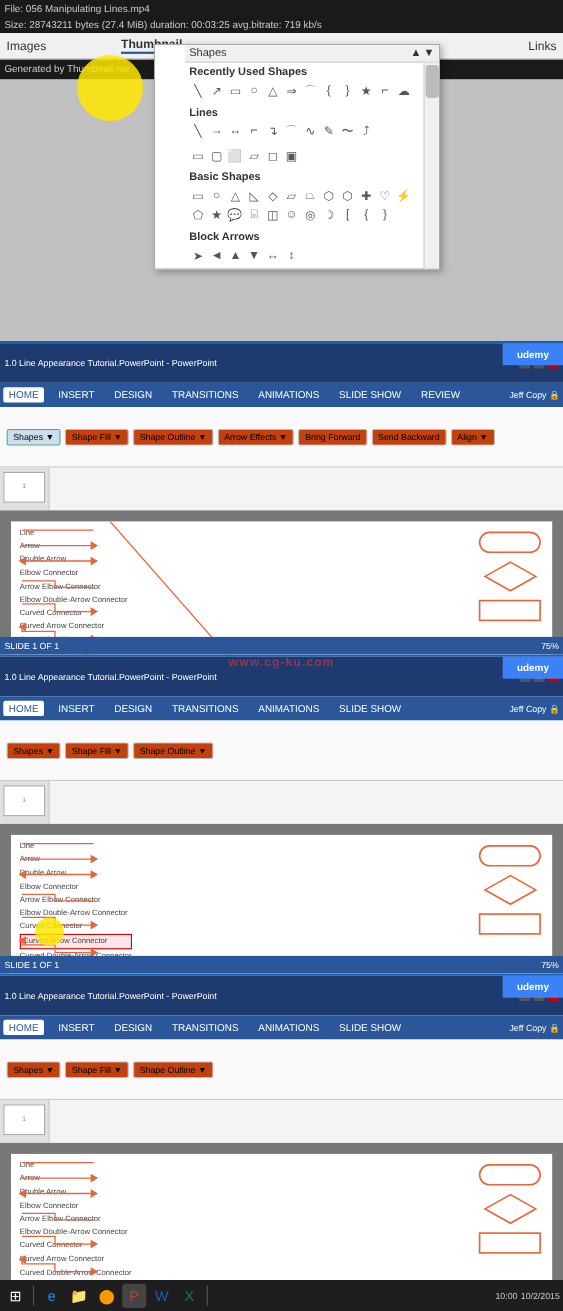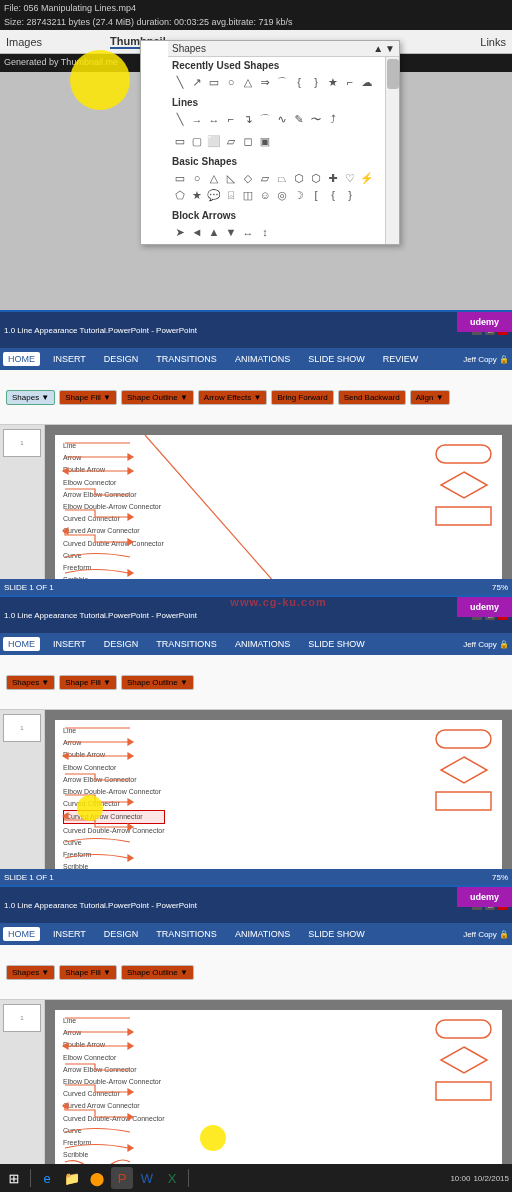--- a/index.html
+++ b/index.html
@@ -190,20 +190,21 @@
     }
     .toolbar-btn.active {
       background: #cde;
       border-color: #5a8;
     }
 
     
     .slide-area {
       display: flex;
       height: calc(100% - 95px);
+      flex-direction: column;
     }
     .slide-panel-left {
       width: 45px;
       background: #e0e0e0;
       border-right: 1px solid #ccc;
       padding: 4px 3px;
     }
     .slide-thumbnail {
       width: 38px;
       height: 28px;
@@ -314,21 +315,21 @@
       color: #ccc;
     }
 
     
     .udemy-badge {
       position: absolute;
       right: 0;
       top: 0;
       width: 55px;
       height: 20px;
-      background: #a21caf;
+      background: #3b82f6;
       display: flex;
       align-items: center;
       justify-content: center;
       font-size: 9px;
       color: #fff;
       font-weight: bold;
       z-index: 300;
     }
 
     

